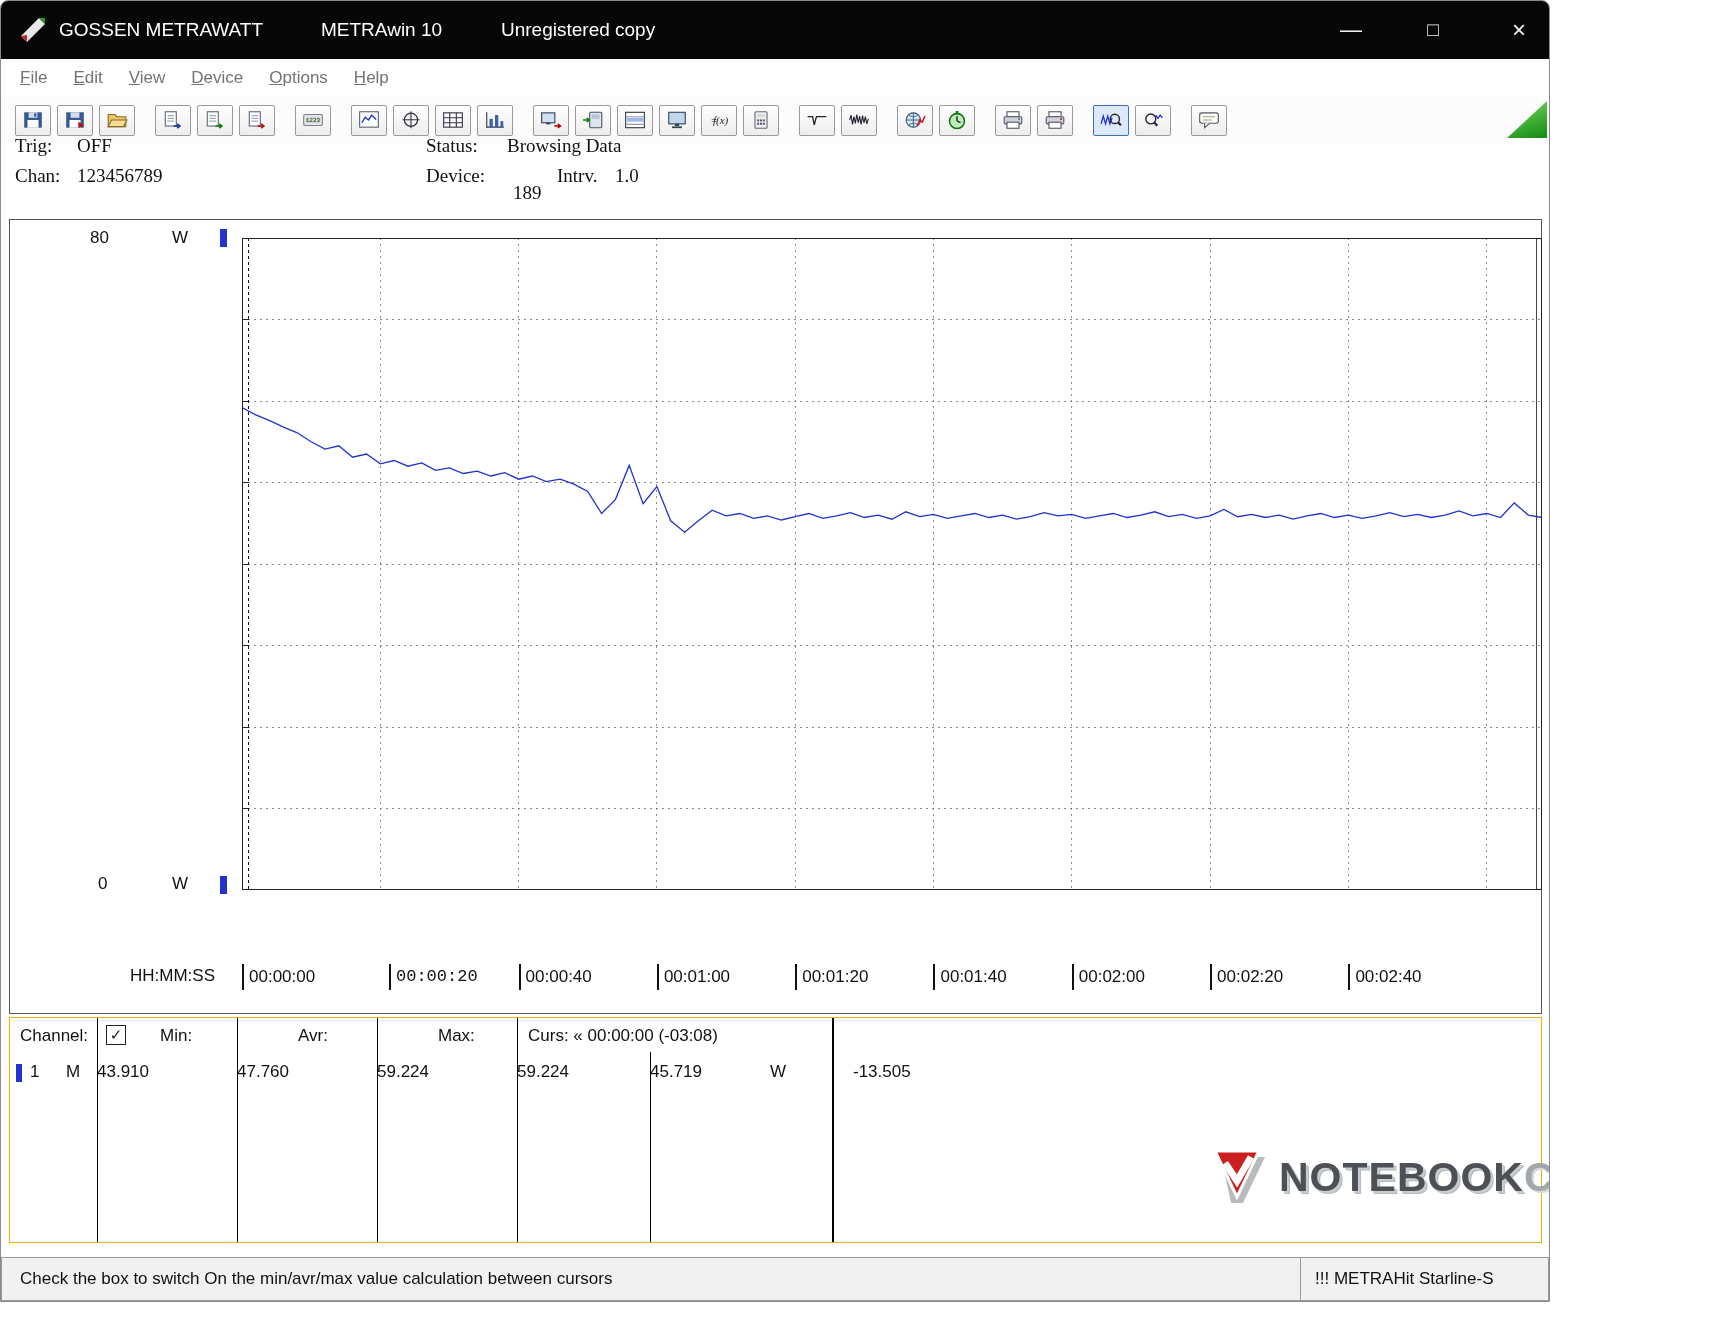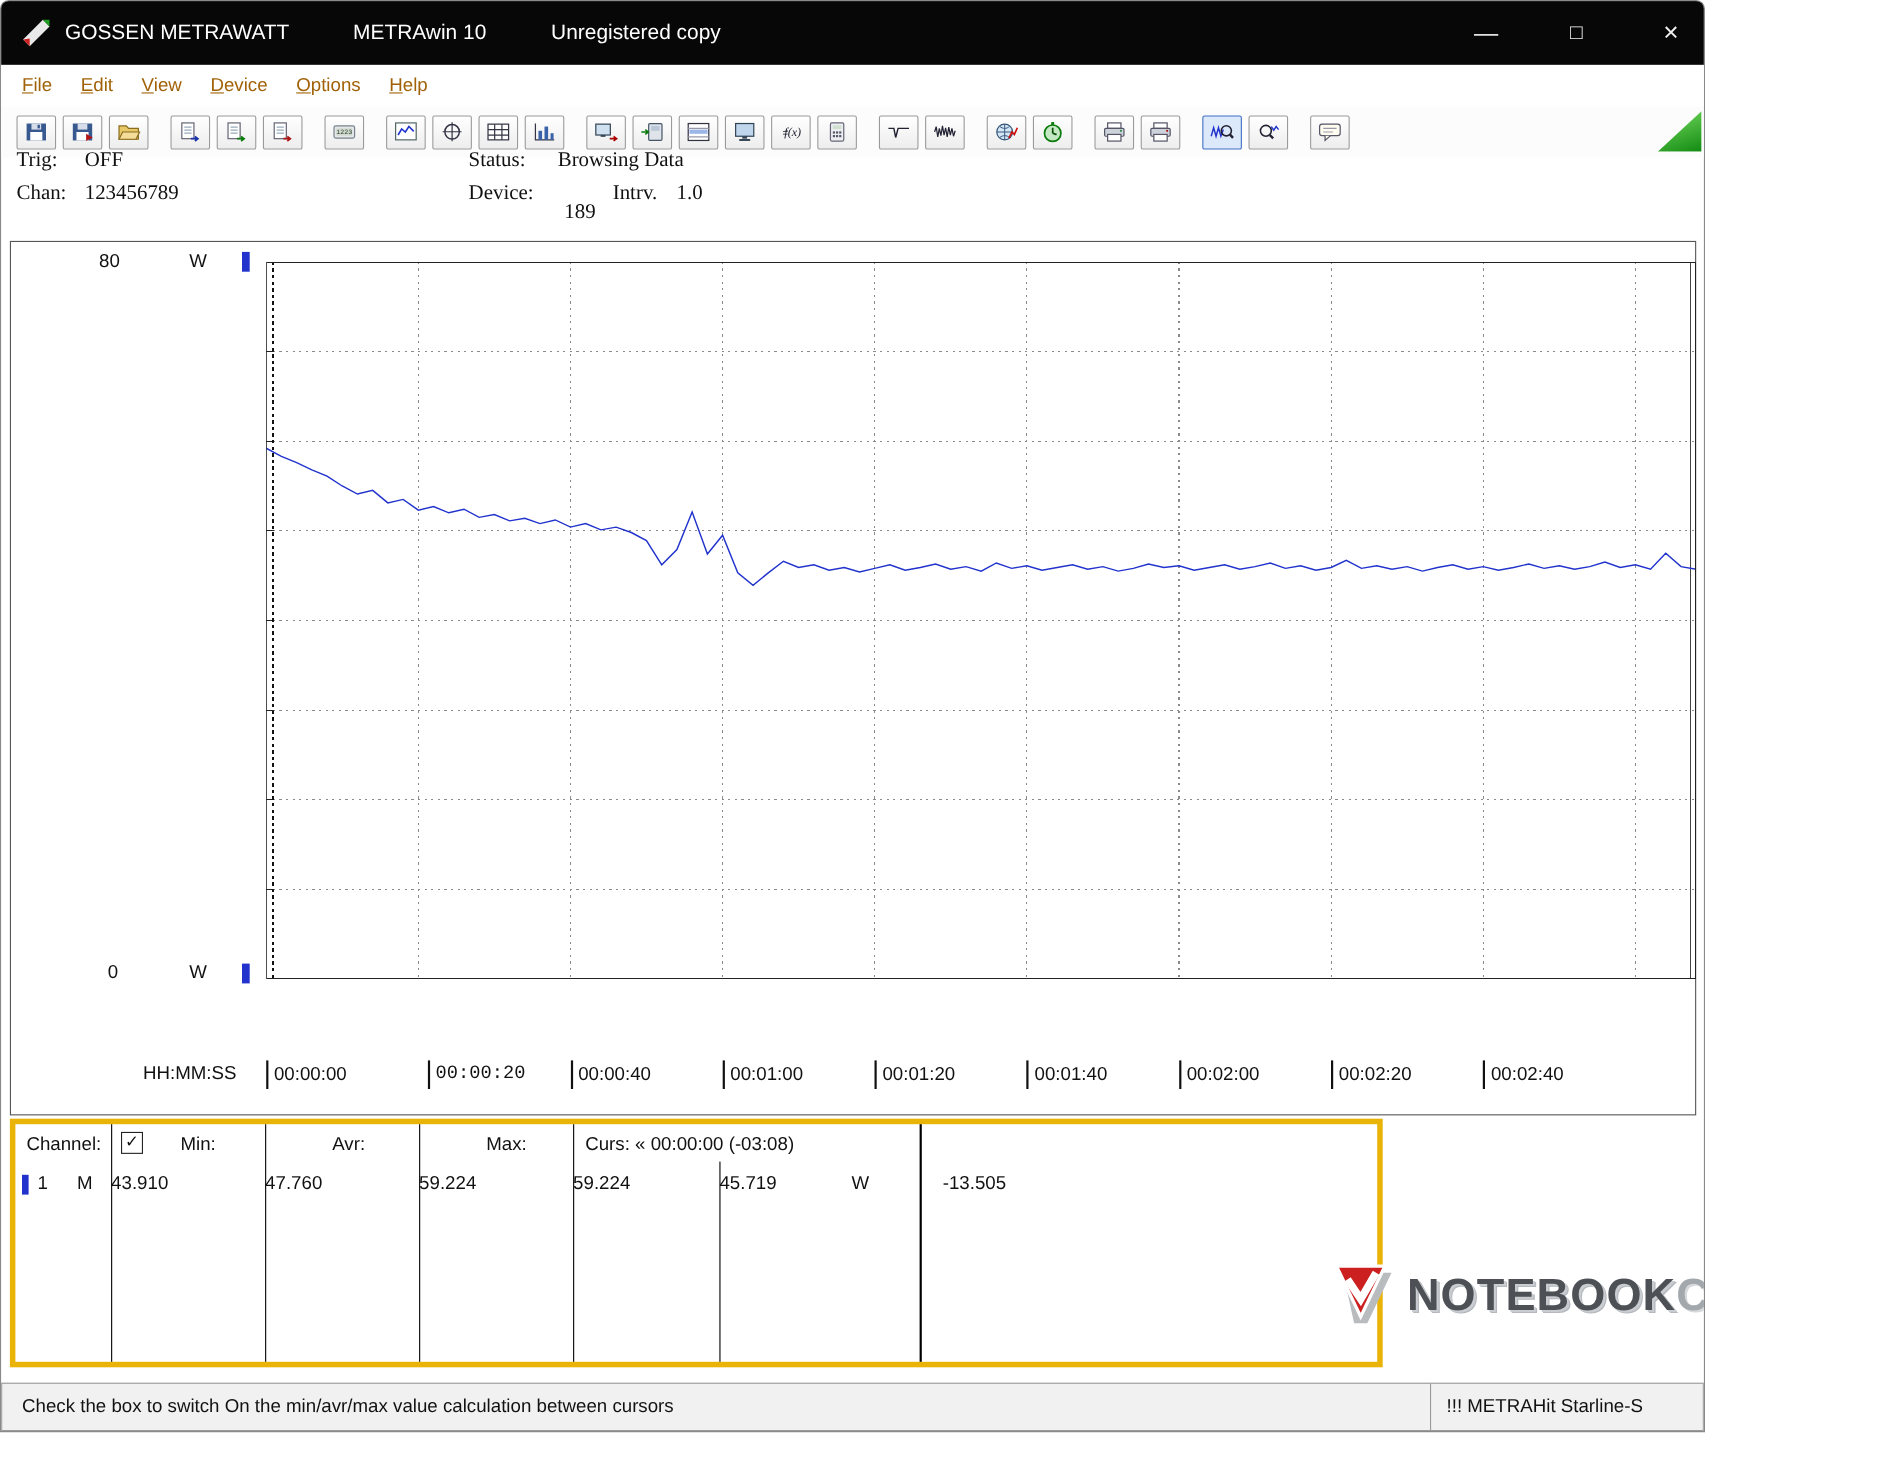--- a/index.html
+++ b/index.html
@@ -14,21 +14,21 @@
   #title-vendor{left:58px;}
   #title-app{left:320px;}
   #title-license{left:500px;}
   .win-btn{position:absolute;top:0;width:56px;height:58px;text-align:center;line-height:58px;font-size:22px;color:#f0f0f0;cursor:pointer;}
   #btn-min{left:1322px;}
   #btn-max{left:1404px;font-size:19px;}
   #btn-close{left:1490px;font-size:24px;}
 
   
   .menubar{position:absolute;left:0;top:58px;width:100%;height:38px;background:#fff;display:flex;align-items:center;padding-left:6px;box-sizing:border-box;}
-  .menu-item{display:inline-block;padding:4px 13px;font-size:17px;color:#a16207;cursor:pointer;}
+  .menu-item{display:inline-block;padding:4px 13px;font-size:17px;color:#737373;cursor:pointer;}
   .menu-item::first-letter{text-decoration:underline;}
 
   
   .toolbar{position:absolute;left:0;top:96px;width:100%;height:46px;background:#fcfcfc;display:flex;align-items:center;padding-left:14px;box-sizing:border-box;}
   .tb-group{display:flex;gap:6px;margin-right:20px;}
   .tb-btn{width:36px;height:31px;border:1px solid #9a9a9a;border-radius:2px;background:linear-gradient(#ffffff,#ededed);
           display:flex;align-items:center;justify-content:center;cursor:pointer;box-sizing:border-box;}
   .tb-btn.active{background:#dce9fb;border-color:#3f6fc4;}
   .tb-btn svg{width:22px;height:20px;}
   .corner-triangle{position:absolute;left:1506px;top:100px;width:40px;height:37px;
@@ -56,21 +56,21 @@
   #x-axis-label{left:120px;top:746px;}
   .x-tick{position:absolute;top:744px;height:26px;line-height:26px;border-left:2px solid #111;padding-left:5px;font-size:17px;white-space:nowrap;}
   .grid{stroke:#8a8a8a;stroke-width:1;stroke-dasharray:2 4;shape-rendering:crispEdges;}
   .tickmark{stroke:#222;stroke-width:1;shape-rendering:crispEdges;}
   .frame{fill:none;stroke:#222;stroke-width:1;shape-rendering:crispEdges;}
   .cursor-a{stroke:#111;stroke-width:1;stroke-dasharray:3 3;shape-rendering:crispEdges;}
   .cursor-b{stroke:#444;stroke-width:1;shape-rendering:crispEdges;}
   .trace{fill:none;stroke:#2133cc;stroke-width:1.3;}
 
   
-  .table-box{position:absolute;left:8px;top:1016px;width:1248px;height:226px;border:5px solid #eab308;background:#fff;font-size:17px;box-sizing:border-box;}
+  .table-box{position:absolute;left:8px;top:1016px;width:1533px;height:226px;border:1px solid #eab308;background:#fff;font-size:17px;box-sizing:border-box;}
   .vline{position:absolute;top:0;bottom:0;width:1px;background:#000;}
   .vline.partial{top:34px;}
   .vline.thick{width:2px;}
   .table-box span{position:absolute;white-space:nowrap;}
   #th-channel{left:10px;top:8px;}
   .checkbox{position:absolute;left:96px;top:7px;width:18px;height:18px;border:1px solid #222;background:#fff;
             font-size:15px;line-height:17px;text-align:center;cursor:pointer;}
   #th-min{left:150px;top:8px;} #th-avr{left:288px;top:8px;} #th-max{left:428px;top:8px;} #th-curs{left:518px;top:8px;}
   .row-marker{position:absolute;left:6px;top:46px;width:6px;height:18px;background:#2133cc;}
   #td-channel{left:20px;top:44px;} #td-mode{left:56px;top:44px;}

